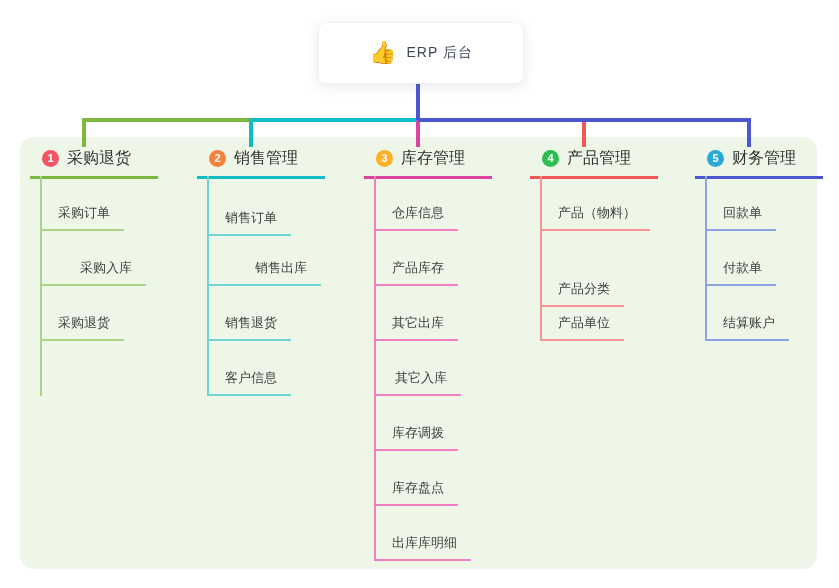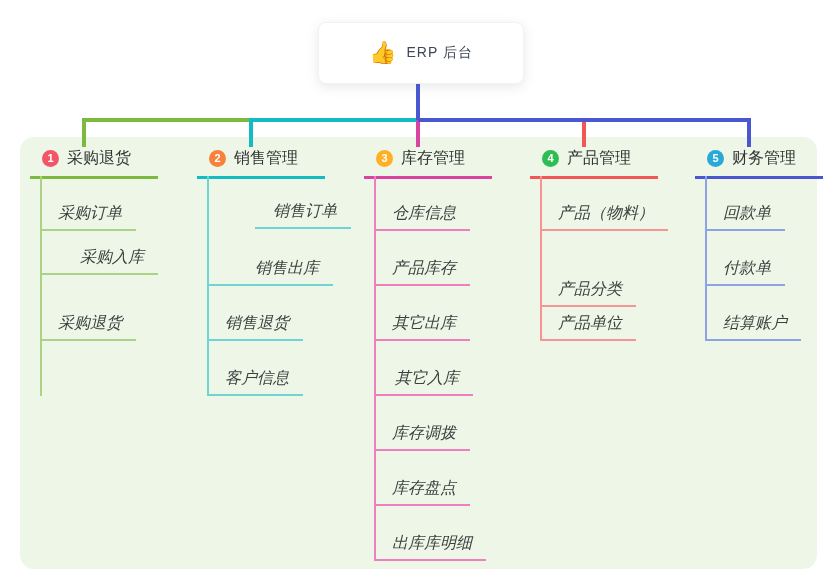--- a/index.html
+++ b/index.html
@@ -13,21 +13,21 @@
   #root-node .root-label{font-size:14px;color:#3d4757;letter-spacing:1px;}
   .branch{position:absolute;width:170px;}
   .branch-header{display:flex;align-items:center;gap:8px;width:116px;padding:0 0 7px 12px;
     border-bottom:3px solid #000;cursor:pointer;box-sizing:content-box;}
   .badge{flex:0 0 auto;width:17px;height:17px;border-radius:50%;color:#fff;font-size:11px;
     line-height:17px;text-align:center;font-weight:bold;}
   .branch-label{font-size:16px;color:#333333;white-space:nowrap;}
   .child-vline{position:absolute;left:10px;top:28px;width:2px;background:#ccc;}
   .child-row{position:absolute;left:10px;padding:0 14px 6px 18px;border-bottom:2px solid #ccc;
     white-space:nowrap;cursor:pointer;}
-  .child-label{font-size:16px;line-height:20px;color:#3f3f3f;font-style:italic;}
+  .child-label{font-size:13px;line-height:20px;color:#3f3f3f;}
 </style>
 </head>
 <body>
 
 <div id="canvas">
   <div id="panel"></div>
   <svg id="connectors">
       <path d="M 84 147 V 120 H 251" stroke="#7cb93e" stroke-width="4" fill="none"></path>
       <path d="M 251 147 V 120 H 418" stroke="#12bcc2" stroke-width="4" fill="none"></path>
       <path d="M 584 147 V 120" stroke="#f05858" stroke-width="4" fill="none"></path>
@@ -42,34 +42,34 @@
   <div id="branches">
       <div class="branch" style="left: 30px; top: 148px;">
     <div class="branch-header" style="border-bottom-color: rgb(124, 185, 62);">
       <span class="badge" style="background: rgb(242, 85, 101);">1</span>
       <span class="branch-label">采购退货</span>
     </div>
     <div class="child-vline" style="background: rgb(171, 211, 136); height: 220px;"></div>
   <div class="child-row" style="top: 55px; border-bottom-color: rgb(171, 211, 136);">
     <span class="child-label">采购订单</span>
   </div>
-        <div class="child-row" style="top: 99px; border-bottom-color: rgb(171, 211, 136); padding-left: 40px;">
+        <div class="child-row" style="top: 110px; border-bottom-color: rgb(171, 211, 136); padding-left: 40px;">
     <span class="child-label">采购入库</span>
   </div>
         <div class="child-row" style="top: 165px; border-bottom-color: rgb(171, 211, 136);">
     <span class="child-label">采购退货</span>
   </div>
       </div>
       <div class="branch" style="left: 197px; top: 148px;">
     <div class="branch-header" style="border-bottom-color: rgb(18, 188, 194);">
       <span class="badge" style="background: rgb(248, 130, 60);">2</span>
       <span class="branch-label">销售管理</span>
     </div>
     <div class="child-vline" style="background: rgb(114, 211, 211); height: 220px;"></div>
-  <div class="child-row" style="top: 53px; border-bottom-color: rgb(114, 211, 211); margin-left: 48px;">
+  <div class="child-row" style="top: 60px; border-bottom-color: rgb(114, 211, 211);">
     <span class="child-label">销售订单</span>
   </div>
         <div class="child-row" style="top: 110px; border-bottom-color: rgb(114, 211, 211); padding-left: 48px;">
     <span class="child-label">销售出库</span>
   </div>
         <div class="child-row" style="top: 220px; border-bottom-color: rgb(114, 211, 211);">
     <span class="child-label">客户信息</span>
   </div>
         <div class="child-row" style="top: 165px; border-bottom-color: rgb(114, 211, 211);">
     <span class="child-label">销售退货</span>

